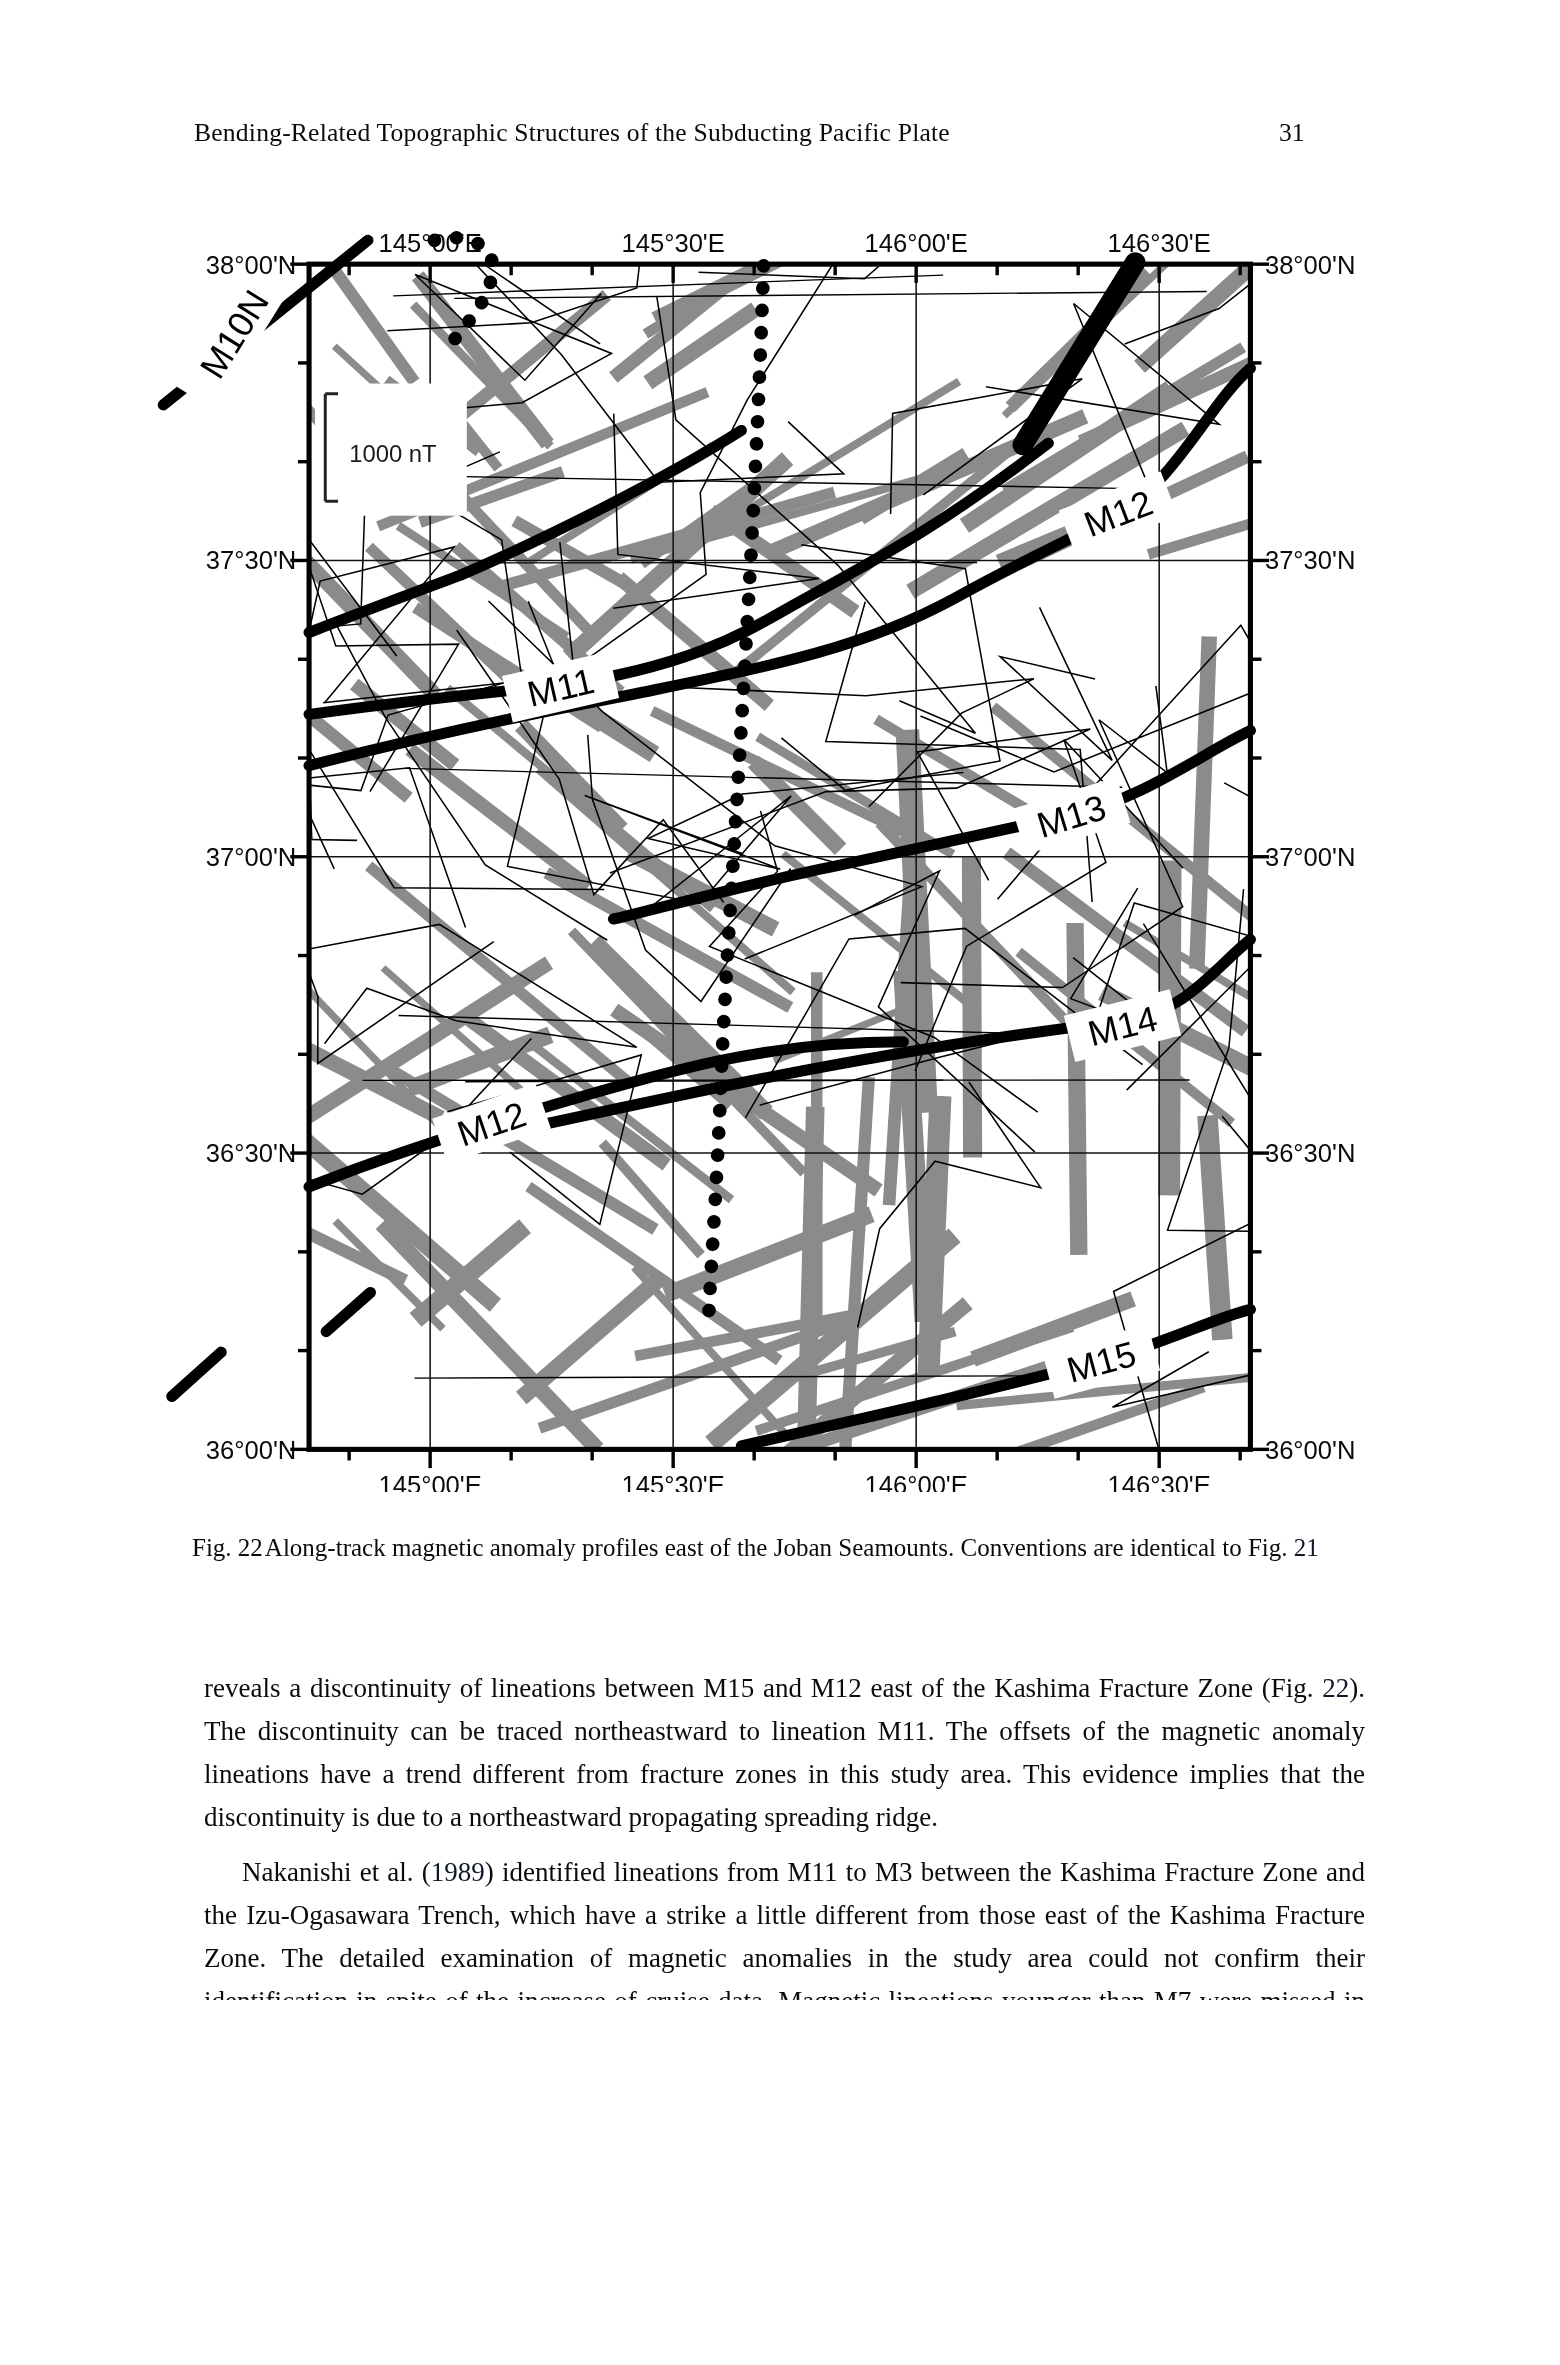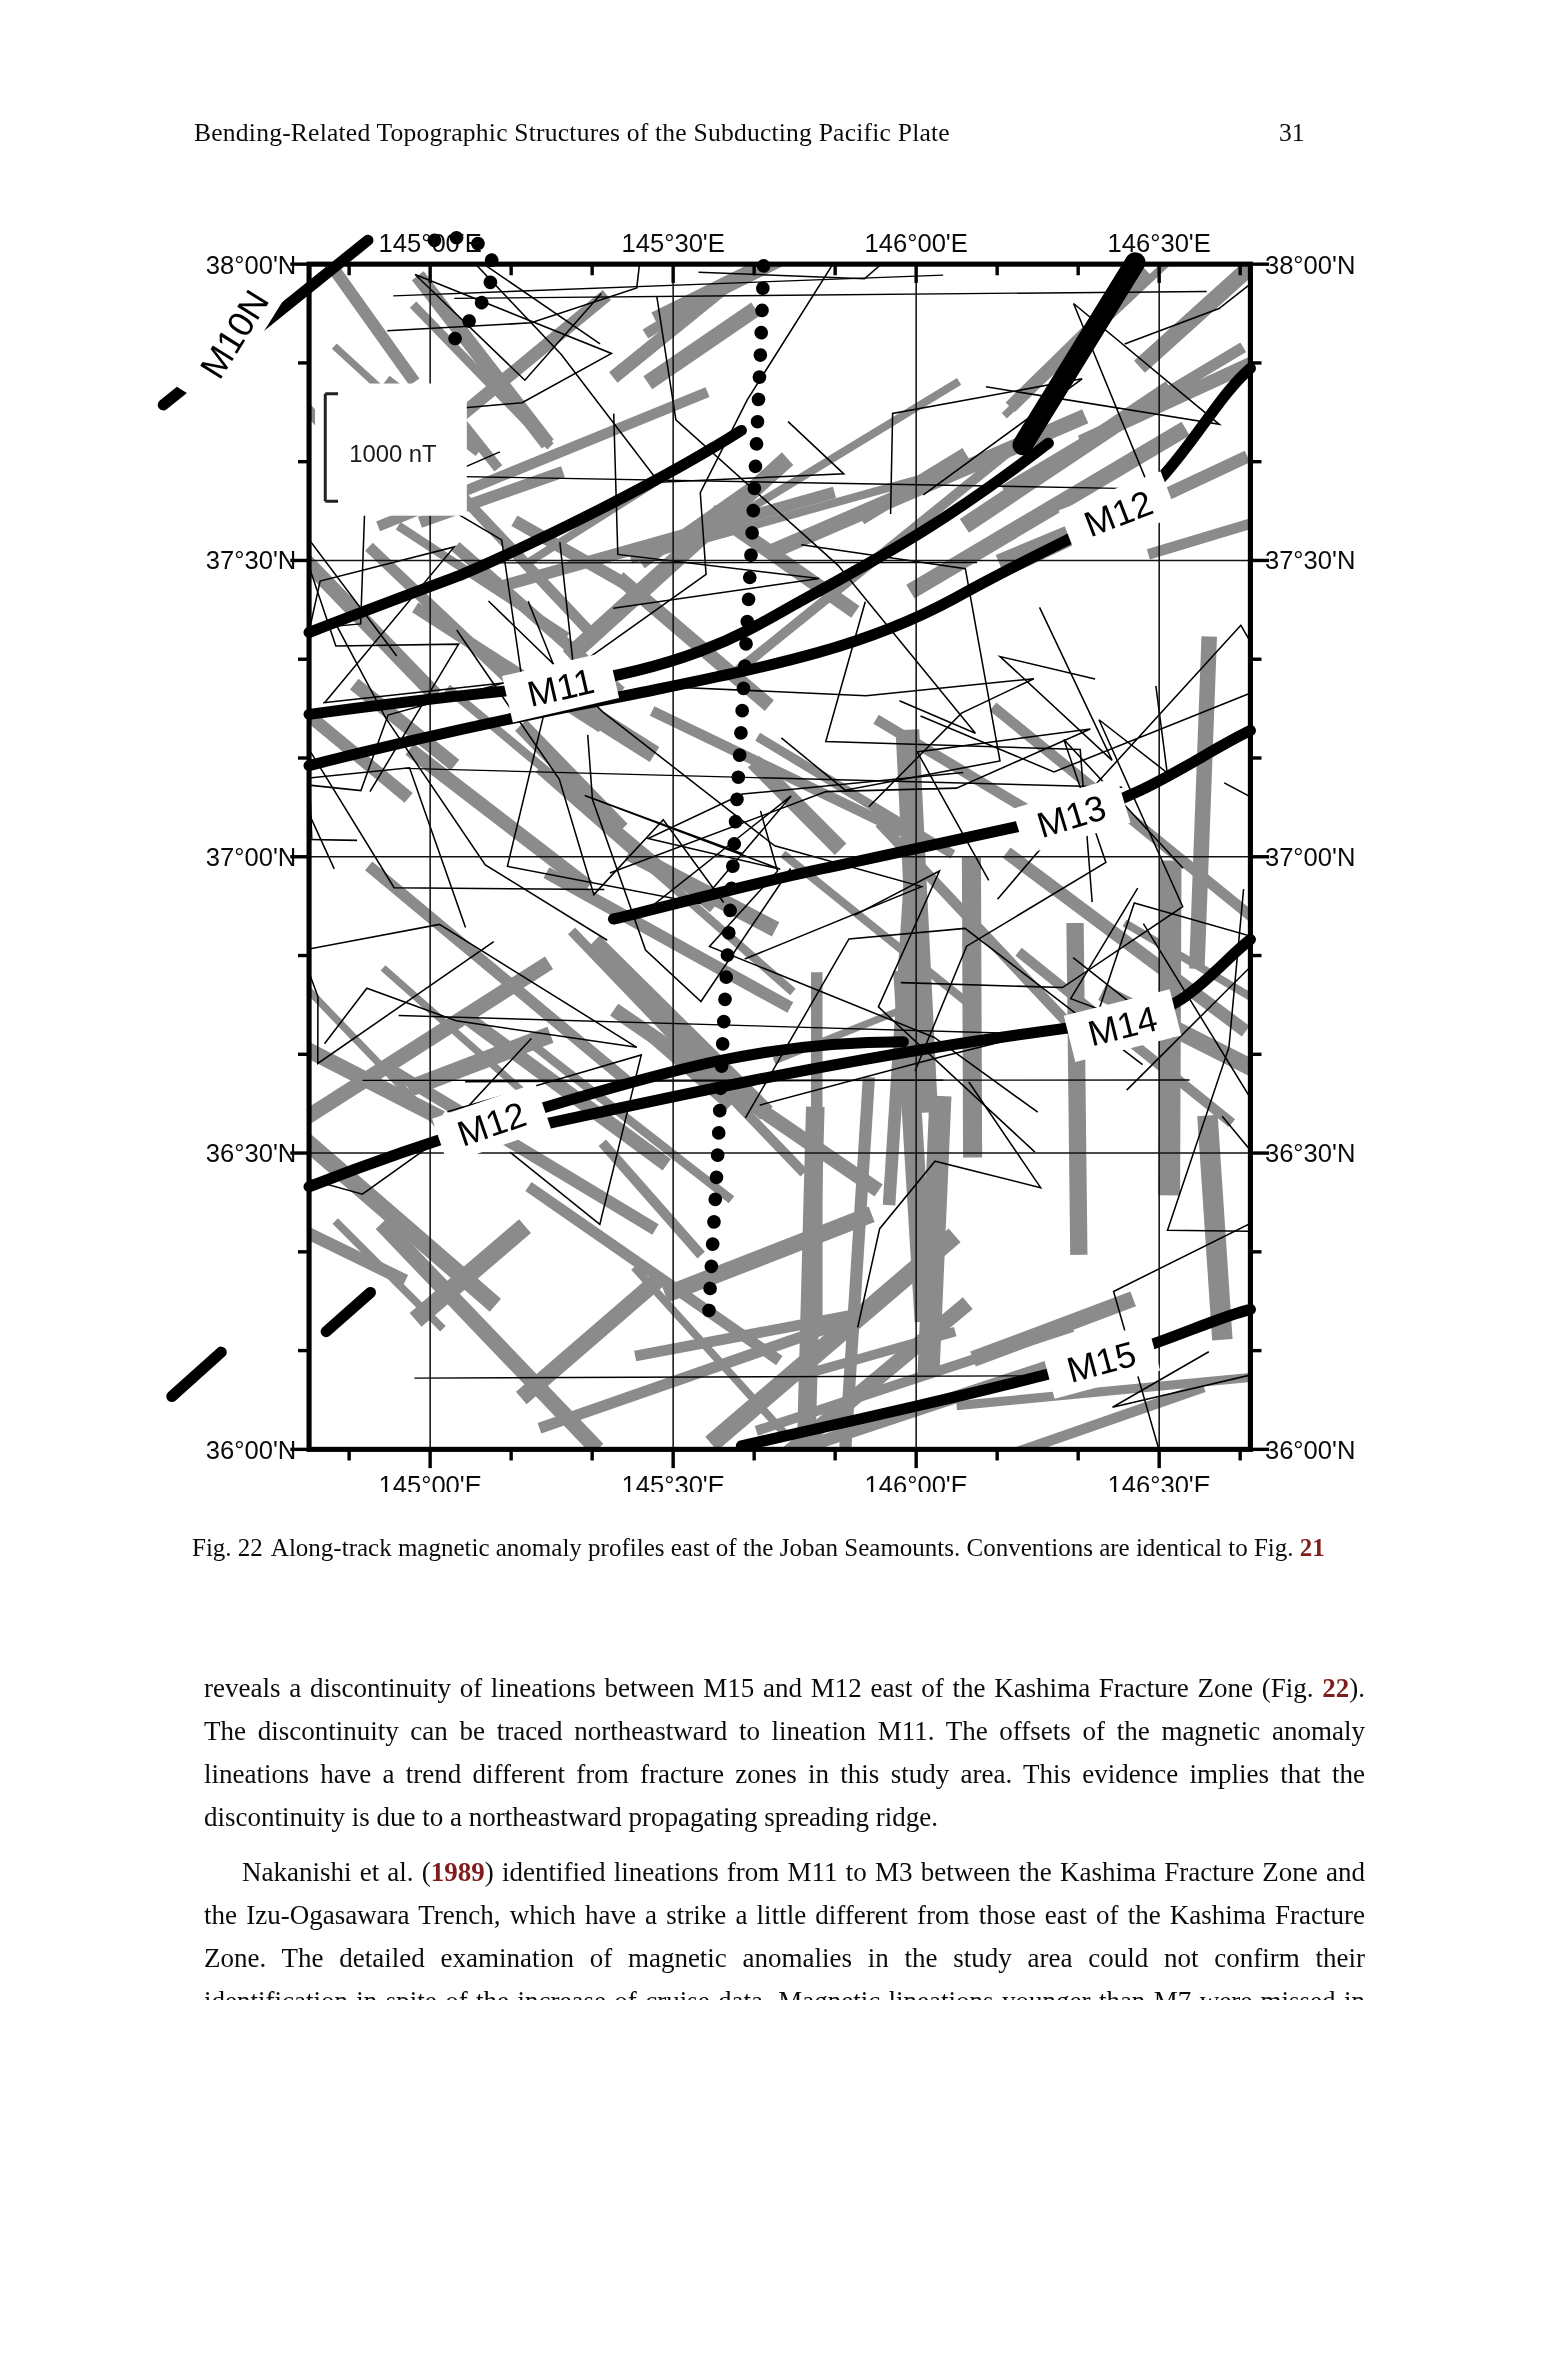--- a/index.html
+++ b/index.html
@@ -3,22 +3,22 @@
 <meta charset="utf-8">
 <style>
   html,body{margin:0;padding:0;background:#fff;}
   #page{position:relative;width:1561px;height:2000px;background:#ffffff;overflow:hidden;
         font-family:"Liberation Serif", serif;color:#0b0b0b;}
   .hdr-title{position:absolute;left:194px;top:118px;font-size:25.6px;letter-spacing:0.2px;}
   .hdr-page{position:absolute;left:1279px;top:118px;width:119px;text-align:left;font-size:25.6px;}
   #mapsvg{position:absolute;left:153px;top:213px;width:1262px;height:1279px;}
   .caption{position:absolute;left:192px;top:1528px;width:1187px;font-size:25px;line-height:39px;}
   .caption .figlab{font-weight:400;}
-  .caption .after-lab{margin-left:8px;font-family:Liberation Serif, serif;}
-  .link{color:#7f1d1d;font-weight:bold;}
+  .caption .after-lab{margin-left:2px;font-family:Liberation Serif, serif;}
+  .link{color:#0f172a;}
   .bodytext{position:absolute;left:192px;top:1655px;width:1185px;font-size:27px;line-height:43px;
             text-align:justify;}
   .bodytext p{margin:12px;}
   .bodytext p.indent{text-indent:38px;}
   svg text{font-family:"Liberation Sans","DejaVu Sans",sans-serif;}
   .axis-lab{font-size:30px;fill:#0a0a0a;}
   .lin-lab{font-size:42px;fill:#000;}
   .scale-lab{font-size:28px;fill:#1a1a1a;}
 </style>
 </head>

